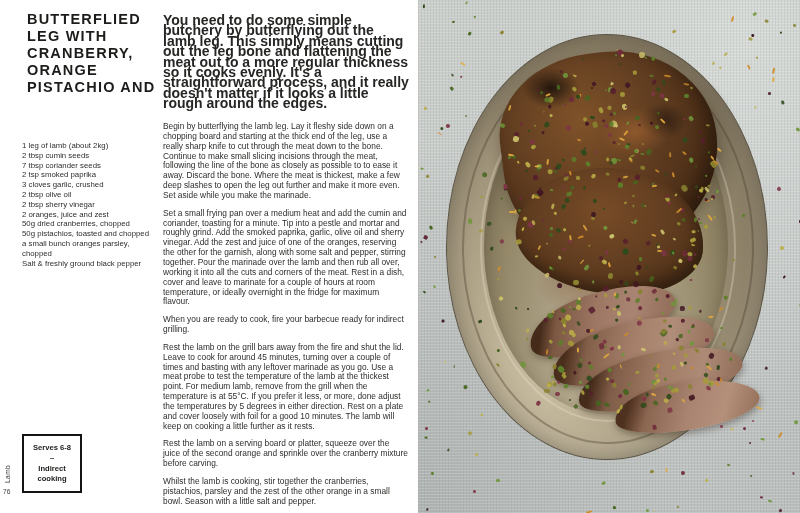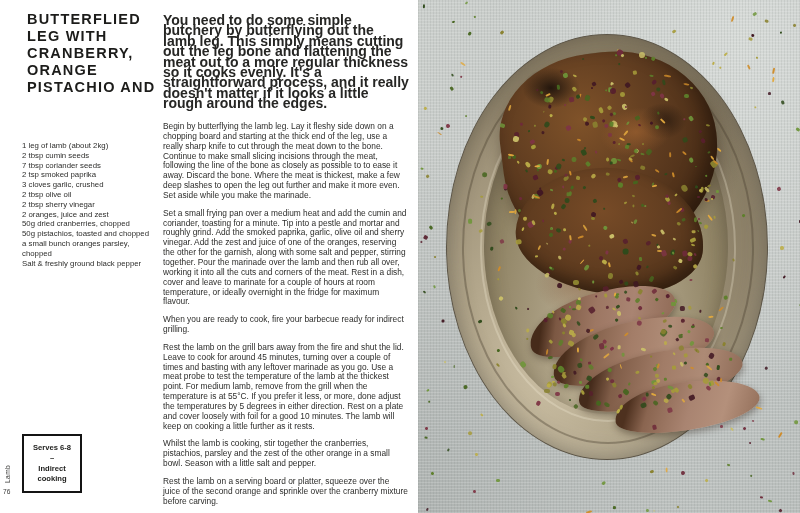--- a/index.html
+++ b/index.html
@@ -125,22 +125,22 @@
         <li>50g pistachios, toasted and chopped</li>
         <li>a small bunch oranges parsley, chopped</li>
         <li>Salt &amp; freshly ground black pepper</li>
       </ul>
 
     <div class="method">
         <p>Begin by butterflying the lamb leg. Lay it fleshy side down on a chopping board and starting at the thick end of the leg, use a really sharp knife to cut through the meat down to the bone. Continue to make small slicing incisions through the meat, following the line of the bone as closely as possible to to ease it away. Discard the bone. Where the meat is thickest, make a few deep slashes to open the leg out further and make it more even. Set aside while you make the marinade.</p>
         <p>Set a small frying pan over a medium heat and add the cumin and coriander, toasting for a minute. Tip into a pestle and mortar and roughly grind. Add the smoked paprika, garlic, olive oil and sherry vinegar. Add the zest and juice of one of the oranges, reserving the other for the garnish, along with some salt and pepper, stirring together. Pour the marinade over the lamb and then rub all over, working it into all the cuts and corners of the meat. Rest in a dish, cover and leave to marinate for a couple of hours at room temperature, or ideally overnight in the fridge for maximum flavour.</p>
         <p>When you are ready to cook, fire your barbecue ready for indirect grilling.</p>
         <p>Rest the lamb on the grill bars away from the fire and shut the lid. Leave to cook for around 45 minutes, turning over a couple of times and basting with any leftover marinade as you go. Use a meat probe to test the temperature of the lamb at the thickest point. For medium lamb, remove from the grill when the temperature is at 55°C. If you prefer it less, or more, done adjust the temperatures by 5 degrees in either direction. Rest on a plate and cover loosely with foil for a good 10 minutes. The lamb will keep on cooking a little further as it rests.</p>
+        <p>Rest the lamb on a serving board or platter, squeeze over the juice of the second orange and sprinkle over the cranberry mixture before carving.</p>
         <p>Whilst the lamb is cooking, stir together the cranberries, pistachios, parsley and the zest of the other orange in a small bowl. Season with a little salt and pepper.</p>
-        <p>Rest the lamb on a serving board or platter, squeeze over the juice of the second orange and sprinkle over the cranberry mixture before carving.</p>
       </div>
 
     <div class="serves-box">
       <span>Serves 6-8</span>
       <span>–</span>
       <span class="cook">Indirect cooking</span>
     </div>
 
     <div class="spine-label">Lamb</div>
     <div class="page-number">76</div>

